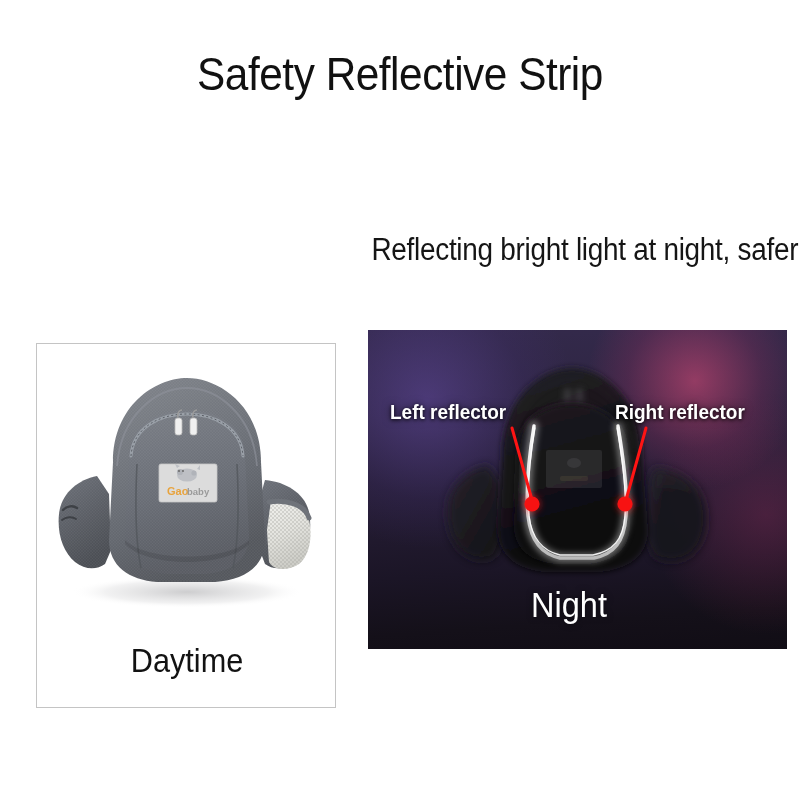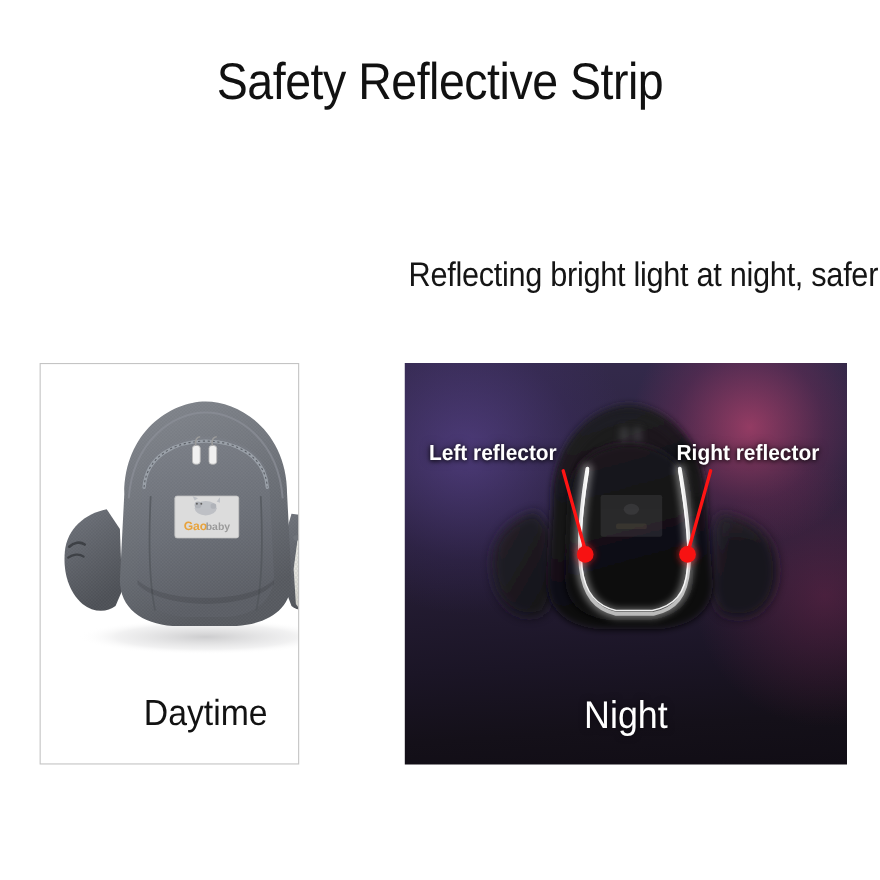--- a/index.html
+++ b/index.html
@@ -31,36 +31,37 @@
     font-weight:400;
     letter-spacing:-0.3px;
     color:#151515;
     transform:scaleX(0.90);
     transform-origin:right top;
     white-space:nowrap;
   }
 
   
   .panel-day{
-    position:absolute;left:36px;top:320px;
-    width:236px;height:365px;
+    position:absolute;left:36px;top:333px;
+    width:300px;height:365px;
     background:#ffffff;
     border:1px solid #c4c4c4;
     box-sizing:border-box;
     overflow:hidden;
   }
   .panel-night{
     position:absolute;left:368px;top:320px;
-    width:402px;height:365px;
+    width:402px;height:319px;
     overflow:hidden;
     background:
       radial-gradient(circle 150px at 78% 16%, rgba(214,74,120,0.60) 0%, rgba(160,50,100,0.25) 45%, rgba(0,0,0,0) 72%),
       radial-gradient(circle 190px at 14% 22%, rgba(104,78,170,0.50) 0%, rgba(70,50,120,0.20) 52%, rgba(0,0,0,0) 78%),
       radial-gradient(circle 170px at 95% 58%, rgba(150,46,92,0.35) 0%, rgba(0,0,0,0) 70%),
       linear-gradient(176deg,#342a4c 0%, #2e2542 26%, #241c33 52%, #1b1526 72%, #141019 88%, #110d15 100%);
+    padding-left: 17px;
   }
 
   .caption-day{
     position:absolute;left:0;bottom:26px;width:300px;
     text-align:center;
     font-size:33px;line-height:40px;
     color:#121212;
     transform:scaleX(0.93);
     transform-origin:center;
     white-space:nowrap;

